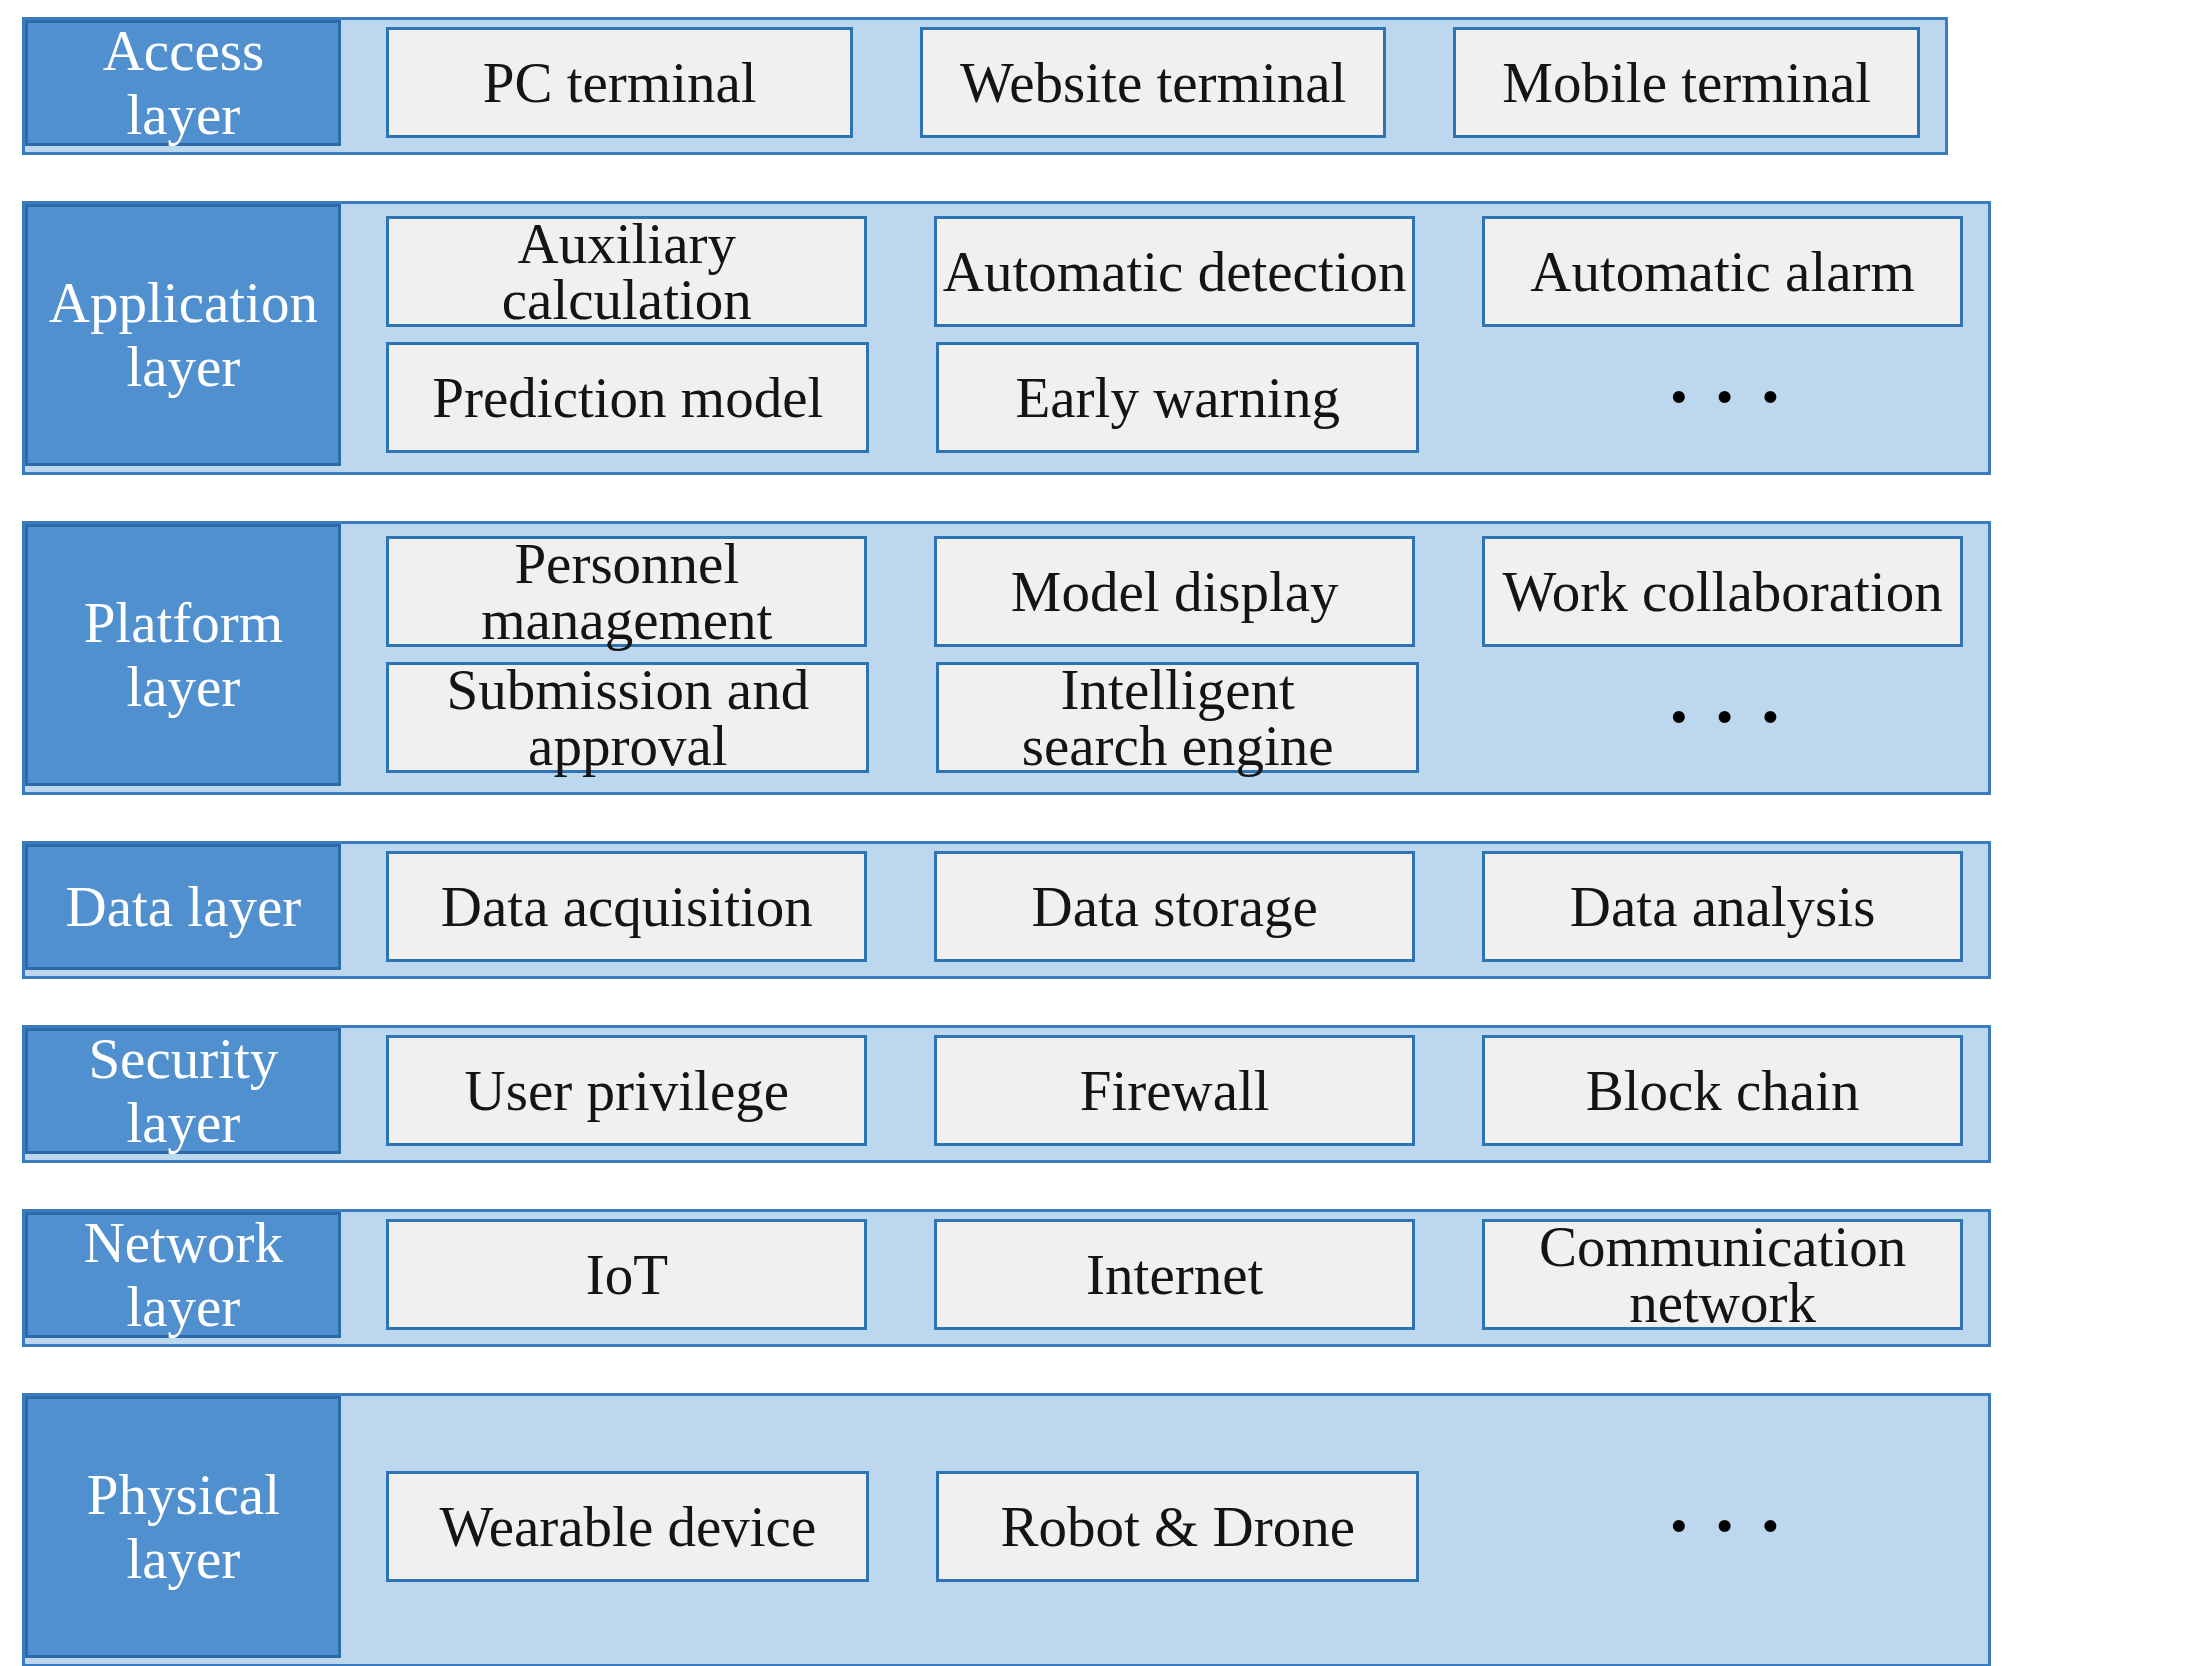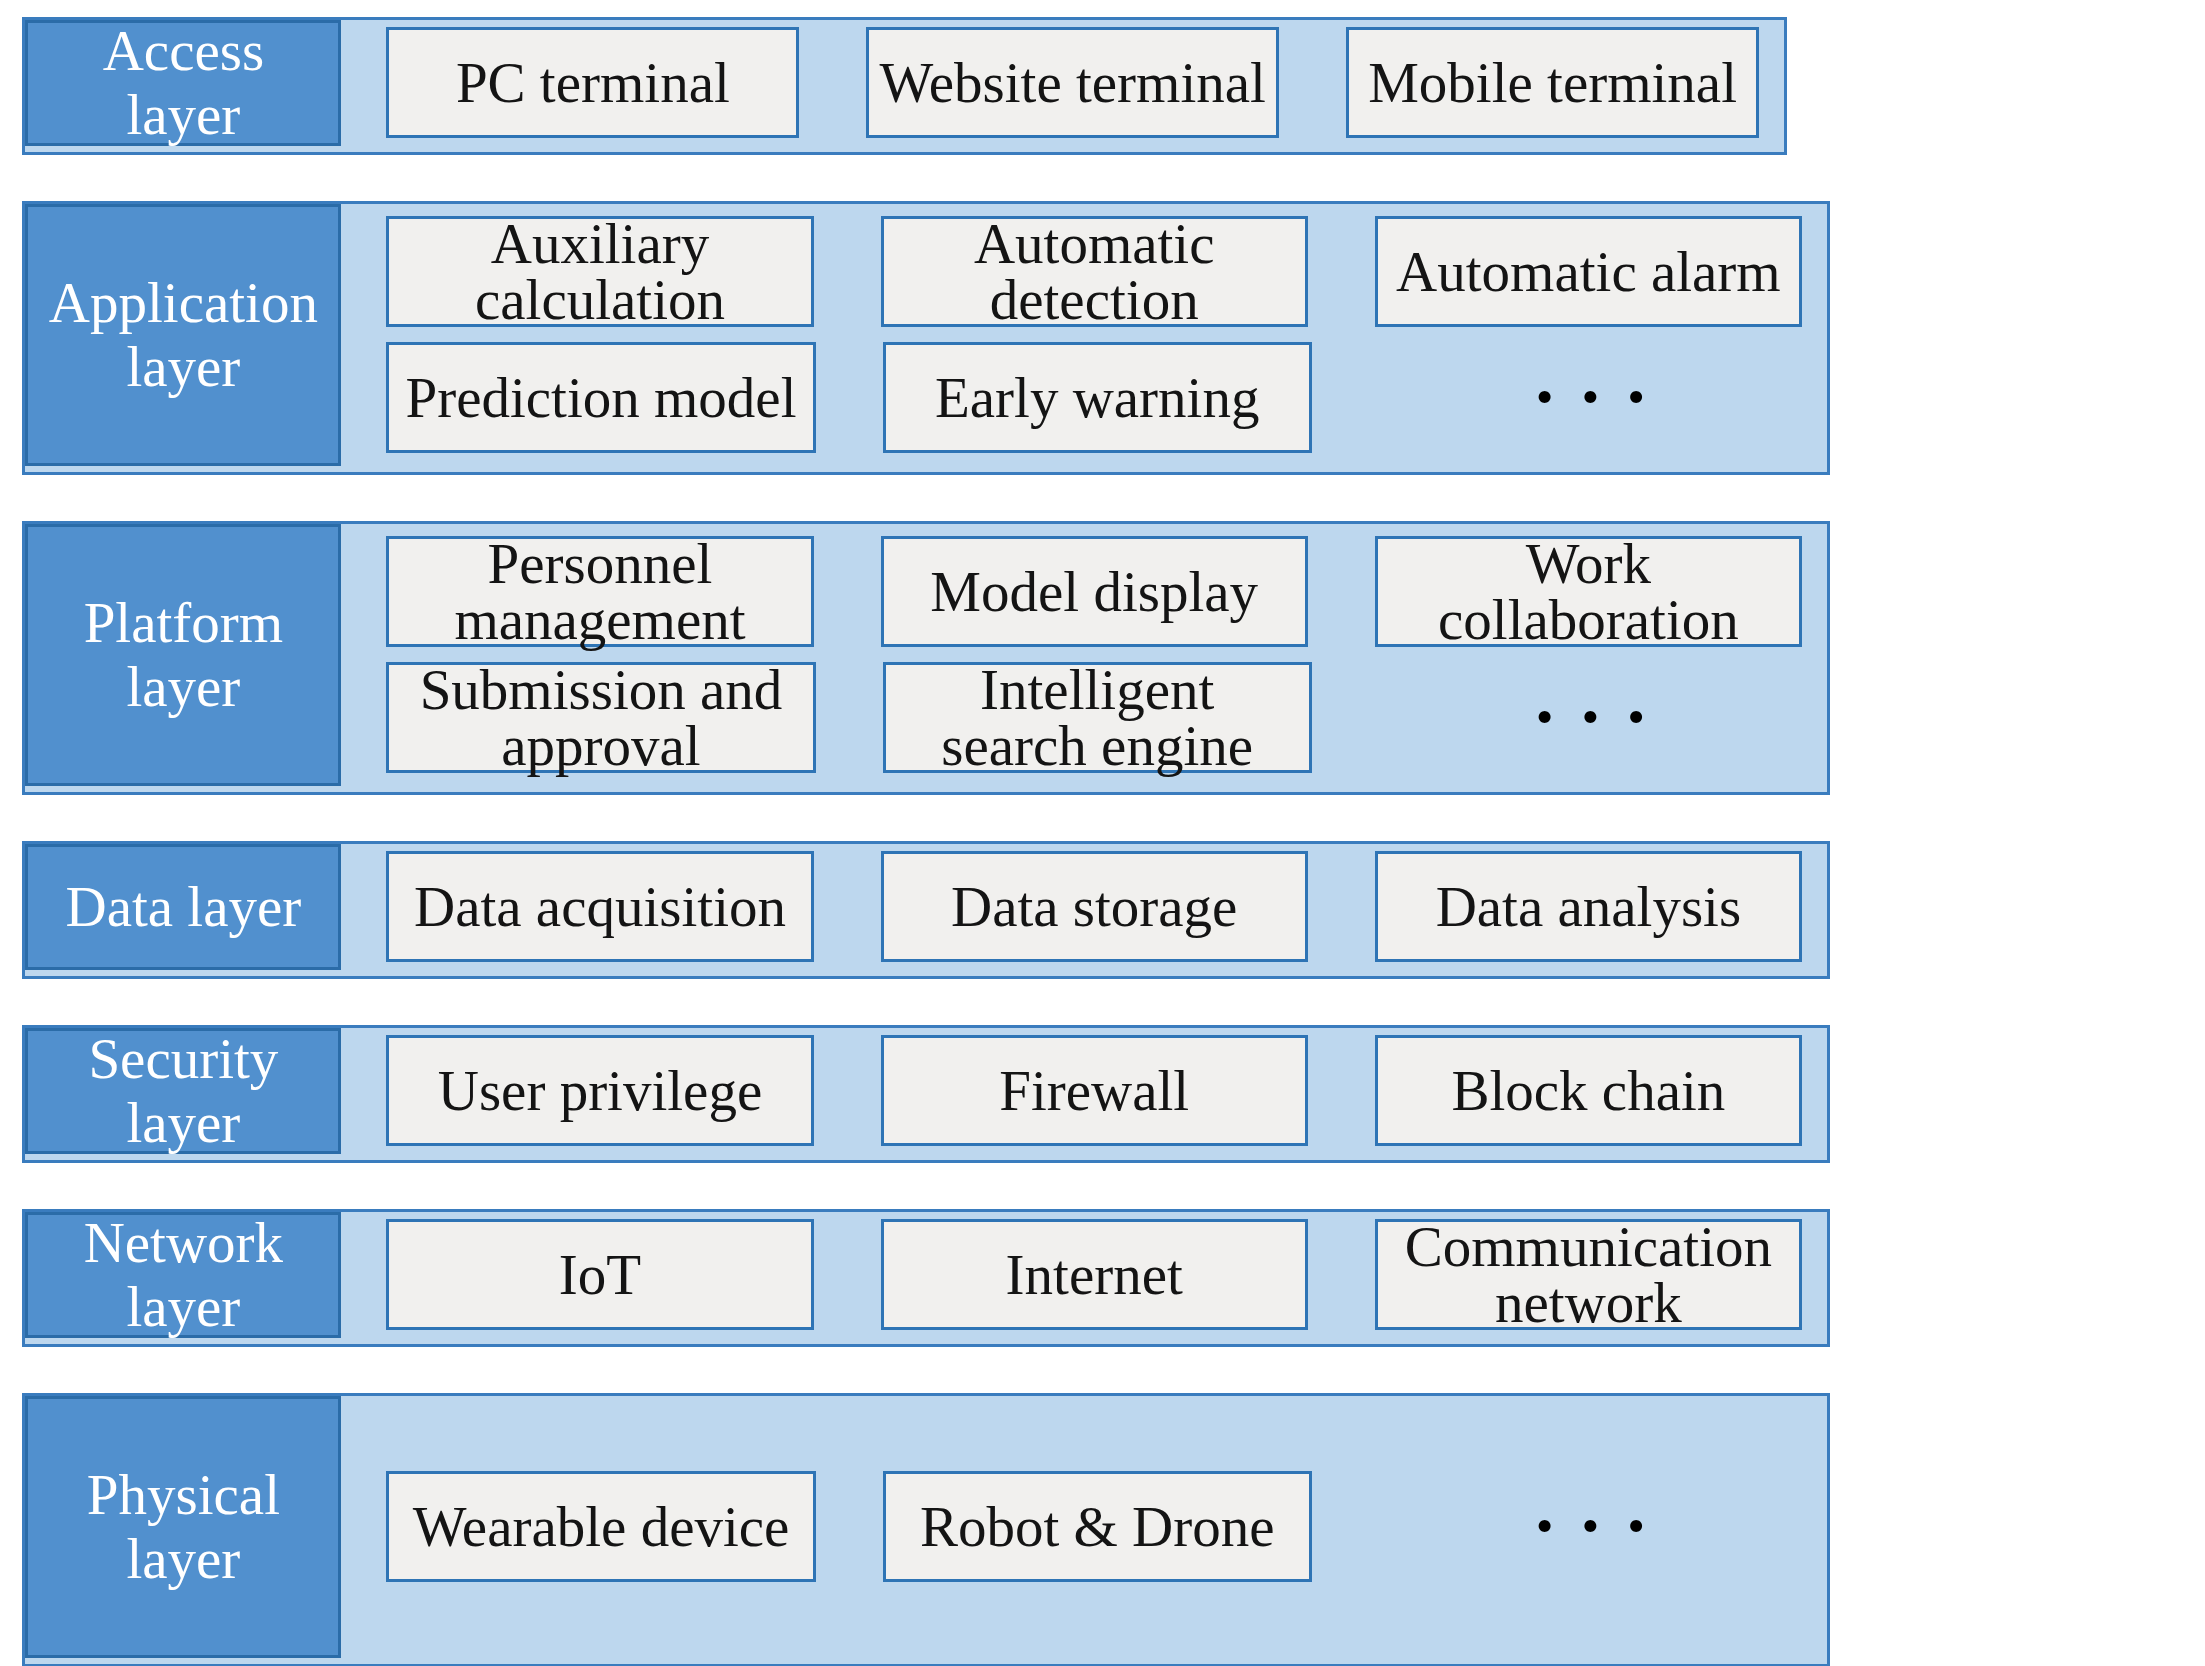--- a/index.html
+++ b/index.html
@@ -18,21 +18,21 @@
     position: relative;
     width: 2205px;
     height: 1667px;
     background: var(--page-bg);
     font-family: "Liberation Serif", serif;
     overflow: hidden;
   }
   .row {
     position: relative;
     margin-left: 22.4px;
-    width: 1765px;
+    width: 1926px;
   }
   .row.first { margin-top: 16.5px; }
   .row + .row { margin-top: 46px; padding-left: 43px; }
   .row.single { height: 138px; }
   .row.double { height: 274px; }
   .band {
     position: absolute;
     inset: 0;
     box-sizing: border-box;
     background: var(--band-fill);

